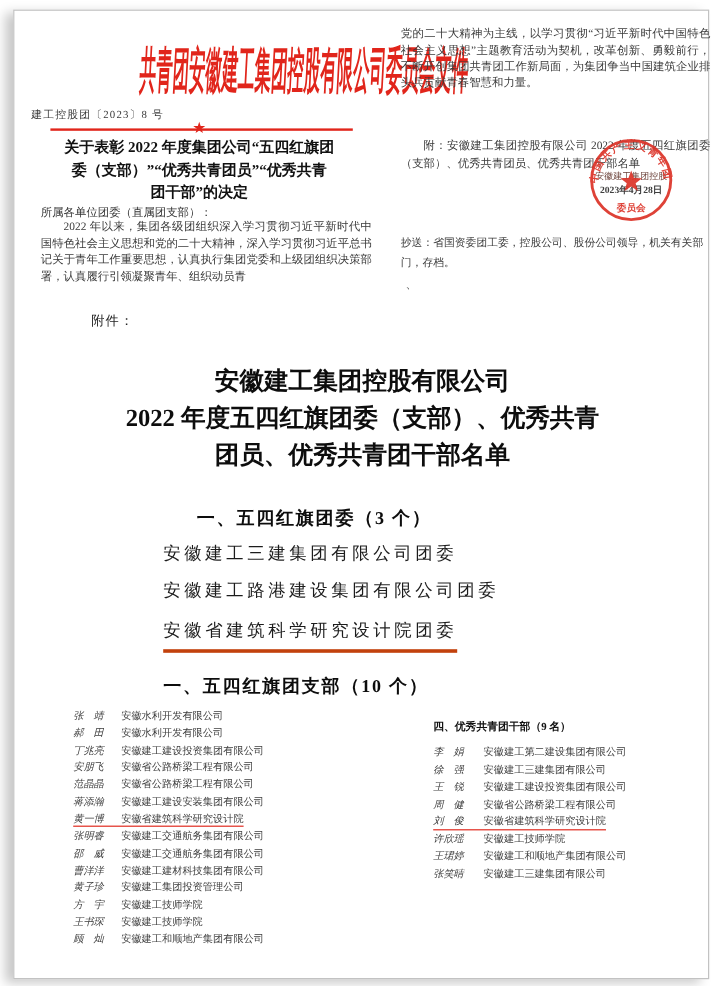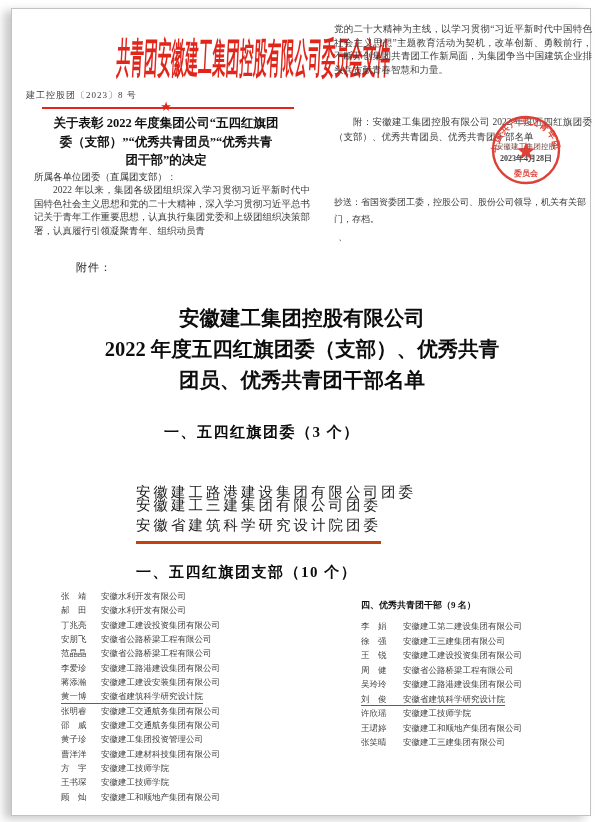--- a/index.html
+++ b/index.html
@@ -32,32 +32,32 @@
   .cc-line { left:322px; top:185px; width:256px; font-size:9px; line-height:16.5px;
     color:#3a3a3a; }
   .stray { left:326px; top:221px; font-size:10px; color:#555; }
   
   .attach-label { left:64px; top:251px; font-size:11px; color:#222; letter-spacing:1px;font-family:Liberation Serif, serif; }
   .big-title { left:0; top:294px; width:580px; text-align:center; font-weight:bold;
     font-size:20.5px; line-height:31px; color:#0d0d0d; white-space:pre-line; }
   .sec-head { left:124px; font-size:15px; font-weight:bold; letter-spacing:1.5px; color:#0d0d0d; }
   .sec1-head { top:414px;margin-left:28px; }
   .sec-item { left:124px; font-size:14.5px; letter-spacing:3px; color:#1c1c1c; width:fit-content; }
-  .sec-item.i0 { top:443px;margin-top:44px; } .sec-item.i1 { top:474px; }
+  .sec-item.i0 { top:443px; } .sec-item.i1 { top:474px; }
   .sec-item.i2 { top:507px; border-bottom:3px solid #c2410c; padding-bottom:6px; }
   .sec2-head { top:554px; height:20px; overflow:hidden; }
   
   .roster { left:1px; top:574px; right:1px; bottom:1px; background:#fff; }
   .col { position:absolute; top:6px; }
   .col-left { left:48px; }
   .col-right { left:348px; }
   .row { height:14.35px; line-height:14.35px; white-space:nowrap; font-size:8.5px;
     color:#3e3e3e; width:fit-content; }
   .col-right .row { height:14.5px; line-height:14.5px; }
-  .row .nm { display:inline-block; width:30px; margin-right:10px; }
+  .row .nm { display:inline-block; width:30px; margin-right:10px;font-style:italic; }
   .col-right .row .nm { width:32px; }
   .row.hl { border-bottom:1.6px solid #e02b20; }
   .roster-head { font-size:9px; font-weight:bold; color:#111; height:16px;
     line-height:16px; margin:8px 0 6px 0; white-space:nowrap; }
 </style>
 </head>
 <body>
 
 <div class="page">
 
@@ -107,53 +107,51 @@
         <div class="row"><span class="nm">张　靖</span><span class="org">安徽水利开发有限公司</span></div>
 
         <div class="row"><span class="nm">郝　田</span><span class="org">安徽水利开发有限公司</span></div>
 
         <div class="row"><span class="nm">丁兆亮</span><span class="org">安徽建工建设投资集团有限公司</span></div>
 
         <div class="row"><span class="nm">安朋飞</span><span class="org">安徽省公路桥梁工程有限公司</span></div>
 
         <div class="row"><span class="nm">范晶晶</span><span class="org">安徽省公路桥梁工程有限公司</span></div>
 
-        <div class="row"><span class="nm">李爱珍</span><span class="org">安徽建工路港建设集团有限公司</span></div>
 
         <div class="row"><span class="nm">蒋添瀚</span><span class="org">安徽建工建设安装集团有限公司</span></div>
 
         <div class="row hl"><span class="nm">黄一博</span><span class="org">安徽省建筑科学研究设计院</span></div>
 
         <div class="row"><span class="nm">张明睿</span><span class="org">安徽建工交通航务集团有限公司</span></div>
 
         <div class="row"><span class="nm">邵　威</span><span class="org">安徽建工交通航务集团有限公司</span></div>
 
+        <div class="row"><span class="nm">曹洋洋</span><span class="org">安徽建工建材科技集团有限公司</span></div>
+
         <div class="row"><span class="nm">黄子珍</span><span class="org">安徽建工集团投资管理公司</span></div>
-
-        <div class="row"><span class="nm">曹洋洋</span><span class="org">安徽建工建材科技集团有限公司</span></div>
 
         <div class="row"><span class="nm">方　宇</span><span class="org">安徽建工技师学院</span></div>
 
         <div class="row"><span class="nm">王书琛</span><span class="org">安徽建工技师学院</span></div>
 
         <div class="row"><span class="nm">顾　灿</span><span class="org">安徽建工和顺地产集团有限公司</span></div>
       </div>
     <div class="col col-right">
       <div class="roster-head">四、优秀共青团干部（9 名）</div>
       <div>
 
           <div class="row"><span class="nm">李　娟</span><span class="org">安徽建工第二建设集团有限公司</span></div>
 
           <div class="row"><span class="nm">徐　强</span><span class="org">安徽建工三建集团有限公司</span></div>
 
           <div class="row"><span class="nm">王　锐</span><span class="org">安徽建工建设投资集团有限公司</span></div>
 
           <div class="row"><span class="nm">周　健</span><span class="org">安徽省公路桥梁工程有限公司</span></div>
 
-          <div class="row"><span class="nm">吴玲玲</span><span class="org">安徽建工路港建设集团有限公司</span></div>
 
           <div class="row hl"><span class="nm">刘　俊</span><span class="org">安徽省建筑科学研究设计院</span></div>
 
           <div class="row"><span class="nm">许欣瑶</span><span class="org">安徽建工技师学院</span></div>
 
           <div class="row"><span class="nm">王珺婷</span><span class="org">安徽建工和顺地产集团有限公司</span></div>
 
           <div class="row"><span class="nm">张笑晴</span><span class="org">安徽建工三建集团有限公司</span></div>
         </div>
     </div>

